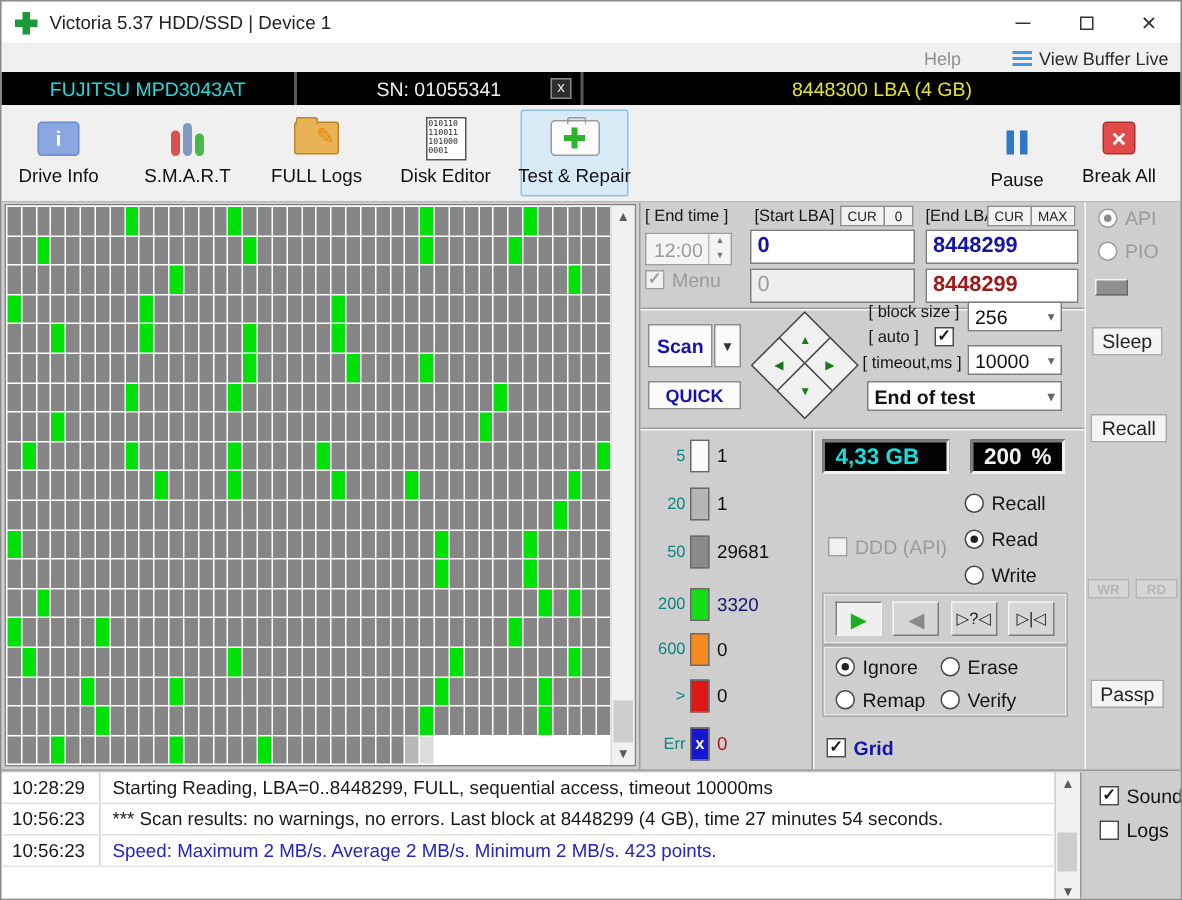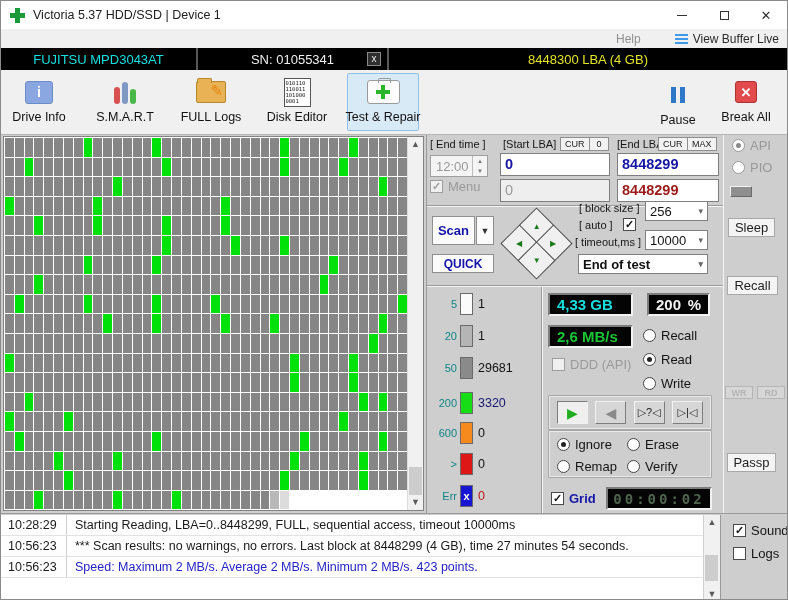--- a/index.html
+++ b/index.html
@@ -1116,21 +1116,20 @@
             <span class="leg-sw" style="background: rgb(22, 22, 210);">x</span>
             <span class="leg-ct" style="color: rgb(192, 20, 20);">0</span>
           </div>
         </div>
 
       <div class="disp cyan" style="left:121px;top:158px;width:85px;height:23px">4,33 GB</div>
       <div class="disp wht" style="left:220px;top:158px;width:63px;height:23px;justify-content:space-between">
         <span>200</span>
           <span>%</span>
       </div>
-      <div class="disp grn" style="left:121px;top:190px;width:85px;height:23px">2,6 MB/s</div>
       <div class="radio-row dimtext" style="left:125px;top:222px">
         <span class="chk dis"></span>
         <span>DDD (API)</span>
       </div>
       <div id="mode-radios">
           <div class="radio-row" style="left: 216px; top: 193px;">
             <span class="radio"></span>
             <span>Recall</span>
           </div>
           <div class="radio-row" style="left: 216px; top: 217px;">
@@ -1175,21 +1174,20 @@
           <div class="radio-row" style="left: 200px; top: 324px;">
             <span class="radio"></span>
             <span>Verify</span>
           </div>
         </div>
 
       <div class="radio-row" style="left:124px;top:356px">
         <span class="chk">✓</span>
         <span class="navy" style="font-size:13px">Grid</span>
       </div>
-      <div class="led" style="left:179px;top:352px;width:106px;height:23px">00:00:02</div>
     </div>
 
     <div class="rightcol">
       <div class="radio-row dimtext" style="left:8px;top:3px">
         <span class="radio dis sel"></span>
         <span>API</span>
       </div>
       <div class="radio-row dimtext" style="left:8px;top:25px">
         <span class="radio dis"></span>
         <span>PIO</span>

